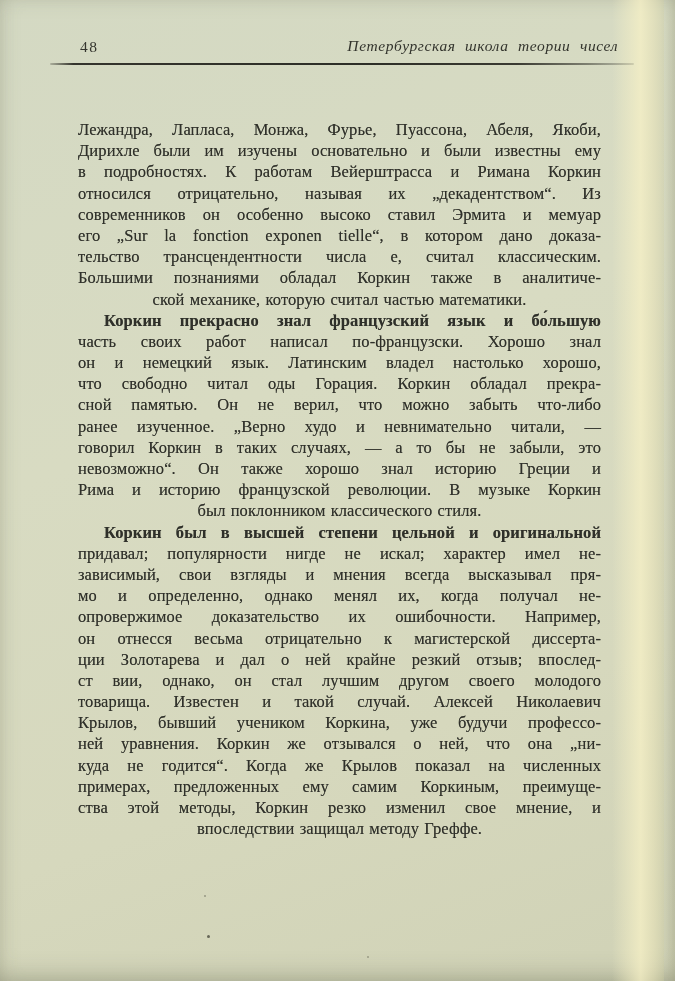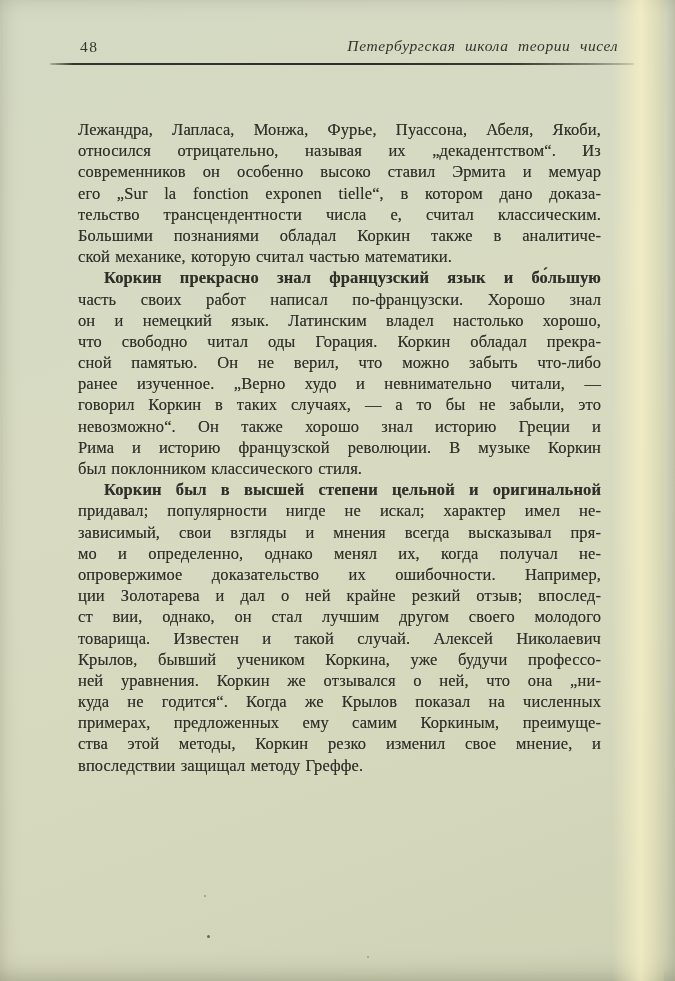--- a/index.html
+++ b/index.html
@@ -86,21 +86,21 @@
     line-height: 21.2px;
     height: 21.2px;
     text-align: justify;
     text-align-last: justify;
     word-spacing: 1px;
     letter-spacing: 0.1px;
     color: #2f302a;
     text-shadow: 0 0 0.5px rgba(44, 45, 38, 0.55);
   }
   .line.plain {
-    text-align: left;
+    text-align: center;
     text-align-last: auto;
   }
   .line.indent { text-indent: 26px; font-weight: bold; }
 
   .speck {
     position: absolute;
     background: #4b4b3f;
     border-radius: 50%;
     pointer-events: none;
   }
@@ -118,20 +118,22 @@
 
   <span class="pagenum">48</span>
 
   <div class="running-title">Петербургская школа теории чисел</div>
 
   <div class="rule"></div>
 
   <main class="text-block" id="text-block">
       <div>
         <div class="line">Лежандра, Лапласа, Монжа, Фурье, Пуассона, Абеля, Якоби,</div>
+        <div class="line">Дирихле были им изучены основательно и были известны ему</div>
+        <div class="line">в подробностях. К работам Вейерштрасса и Римана Коркин</div>
         <div class="line">относился отрицательно, называя их „декадентством“. Из</div>
         <div class="line">современников он особенно высоко ставил Эрмита и мемуар</div>
         <div class="line">его „Sur la fonction exponen tielle“, в котором дано доказа-</div>
         <div class="line">тельство трансцендентности числа е, считал классическим.</div>
         <div class="line">Большими познаниями обладал Коркин также в аналитиче-</div>
         <div class="line plain">ской механике, которую считал частью математики.</div>
       </div>
       <div>
         <div class="line indent">Коркин прекрасно знал французский язык и бо́льшую</div>
         <div class="line">часть своих работ написал по-французски. Хорошо знал</div>
@@ -143,20 +145,21 @@
         <div class="line">невозможно“. Он также хорошо знал историю Греции и</div>
         <div class="line">Рима и историю французской революции. В музыке Коркин</div>
         <div class="line plain">был поклонником классического стиля.</div>
       </div>
       <div>
         <div class="line indent">Коркин был в высшей степени цельной и оригинальной</div>
         <div class="line">придавал; популярности нигде не искал; характер имел не-</div>
         <div class="line">зависимый, свои взгляды и мнения всегда высказывал пря-</div>
         <div class="line">мо и определенно, однако менял их, когда получал не-</div>
         <div class="line">опровержимое доказательство их ошибочности. Например,</div>
+        <div class="line">он отнесся весьма отрицательно к магистерской диссерта-</div>
         <div class="line">ции Золотарева и дал о ней крайне резкий отзыв; впослед-</div>
         <div class="line">ст вии, однако, он стал лучшим другом своего молодого</div>
         <div class="line">товарища. Известен и такой случай. Алексей Николаевич</div>
         <div class="line">Крылов, бывший учеником Коркина, уже будучи профессо-</div>
         <div class="line">ней уравнения. Коркин же отзывался о ней, что она „ни-</div>
         <div class="line">куда не годится“. Когда же Крылов показал на численных</div>
         <div class="line">примерах, предложенных ему самим Коркиным, преимуще-</div>
         <div class="line">ства этой методы, Коркин резко изменил свое мнение, и</div>
         <div class="line plain">впоследствии защищал методу Греффе.</div>
       </div>

